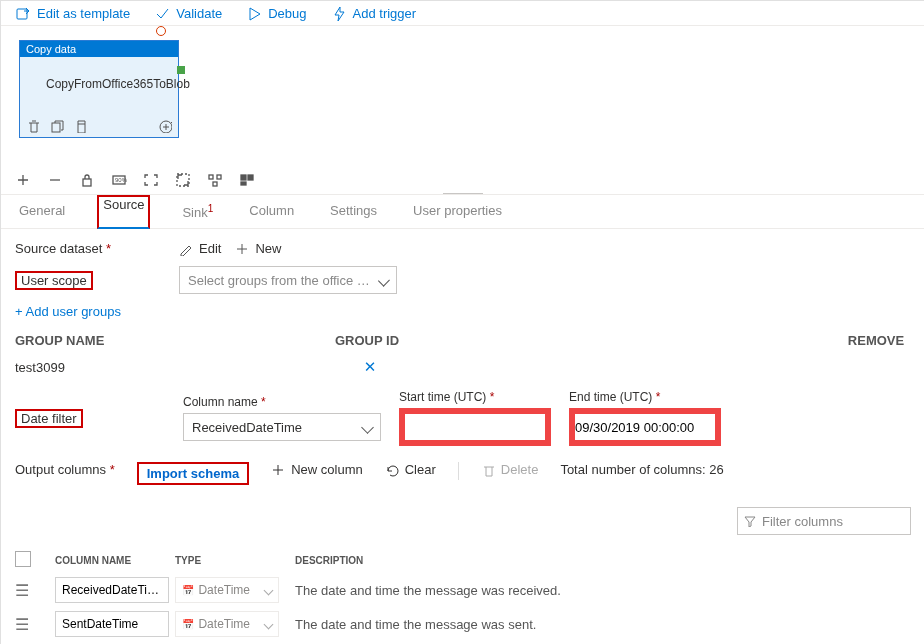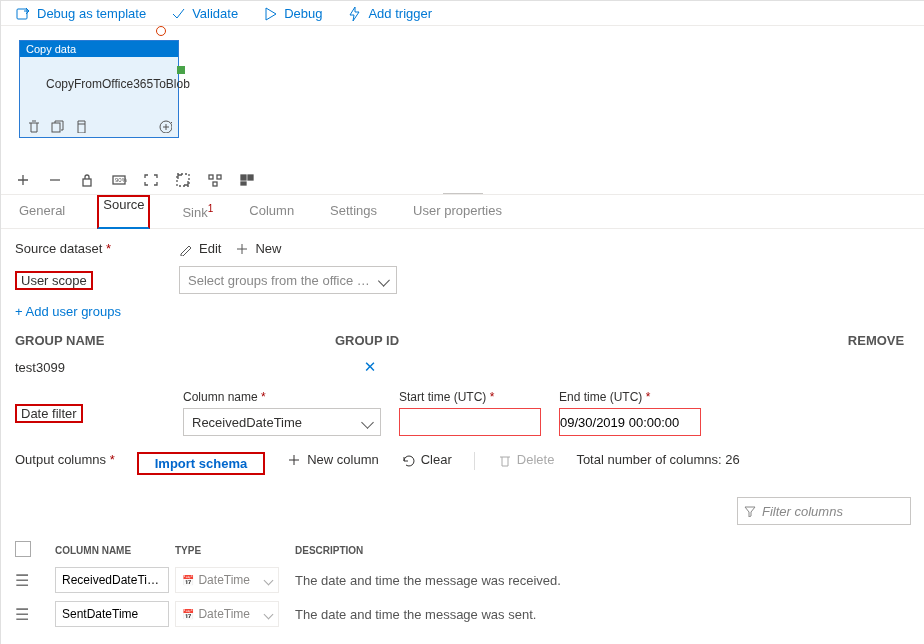--- a/index.html
+++ b/index.html
@@ -33,26 +33,26 @@
 .ilabel svg{width:14px;height:14px;stroke:#555;fill:none}
 .plus-link{color:#0078d4;cursor:pointer}
 .plus-link::before{content:"+ ";}
 .th{display:flex;padding:4px 0;font-size:13px;font-weight:700;text-transform:uppercase;color:#555}
 .th .c1{width:320px}.th .c2{flex:1}.th .c3{width:70px;text-align:center}
 .trow{display:flex;align-items:center;padding:6px 0;font-size:13px}
 .trow .c1{width:320px}.trow .c2{flex:1}.trow .c3{width:70px;text-align:center;color:#0078d4;cursor:pointer;font-size:15px}
 .sec-row{display:flex;align-items:center;gap:18px;flex-wrap:wrap}
 .sec-row .block{display:flex;flex-direction:column;gap:4px}
 .sec-row .block-label{font-size:12px;color:#323130}
-.txt{border:1px solid #ef4444;height:26px;width:140px;padding:0 0;font-family:inherit;font-size:13px}
+.txt{border:6px solid #ef4444;height:26px;width:140px;padding:0 0;font-family:inherit;font-size:13px}
 .outbar{display:flex;align-items:flex-start;gap:22px;flex-wrap:wrap;margin-top:6px}
 .linkbtn{display:flex;align-items:center;gap:6px;color:#323130;cursor:pointer}
 .linkbtn.dis{color:#aaa}
 .linkbtn svg{width:14px;height:14px;stroke:currentColor;fill:none}
-.linkbtn.blue{color:#0066cc;font-weight:600;padding:2px 16px}
+.linkbtn.blue{color:#0066cc;font-weight:600;padding:2px 8px}
 .filter{margin-left:auto;display:flex;align-items:center;gap:6px;border:1px solid #c8c6c4;height:26px;padding:0 6px;color:#888;width:160px}
 .schema-head{display:flex;align-items:center;padding:4px 14px;font-size:10px;font-weight:700;text-transform:uppercase;color:#555}
 .schema-head .s0{width:40px}.schema-head .s1{width:120px}.schema-head .s2{width:120px}.schema-head .s3{flex:1}
 .schema-row{display:flex;align-items:center;padding:4px 14px}
 .schema-row .s0{width:40px;font-size:16px;color:#777;cursor:grab}
 .schema-row .s1{width:120px}
 .schema-row .s2{width:120px;display:flex;align-items:center}
 .schema-row .s3{flex:1;color:#555}
 .m-input{border:1px solid #d0d0d0;height:24px;width:100px;padding:0 6px;font-family:inherit;font-size:12px;overflow:hidden;text-overflow:ellipsis}
 .m-type{border:1px solid #edebe9;color:#8a8886;height:24px;width:90px;padding:0 6px;display:flex;align-items:center;justify-content:space-between;font-size:12px}
@@ -64,21 +64,21 @@
 </head>
 <body>
 <div class="page">
 
 <div class="toolbar">
  <span class="tbtn">
   <svg>
           <rect x="2" y="4" width="10" height="10" rx="1"></rect>
           <path d="M11 3l3 3-3 3M14 6H9"></path>
         </svg>
-  <span>Debug as template</span>
+  <span>Edit as template</span>
  </span>
  <span class="tbtn">
   <svg>
           <path d="M3 9l4 4 7-9"></path>
         </svg>
   <span>Validate</span>
  </span>
  <span class="tbtn">
   <svg>
           <path d="M4 3l10 6-10 6z"></path>
@@ -244,21 +244,21 @@
           <svg>
             <path d="M3 4h10M5 4v9h6V4"></path>
           </svg>
           <span>Delete</span>
         </span>
   <span>Total number of columns: 26</span>
   <span class="filter">
           <svg width="12" height="12">
             <path d="M1 2h10L7 7v4l-2 1V7z" stroke="#888" fill="none"></path>
           </svg>
-          <span style="font-style:italic">Filter columns</span>
+          <span style="">Filter columns</span>
         </span>
  </div>
 </div>
 
 <div class="schema-head">
  <span class="s0"><span class="cb" style="display:inline-block"></span></span>
  <span class="s1">COLUMN NAME</span>
  <span class="s2">TYPE</span>
  <span class="s3">DESCRIPTION</span>
 </div>

